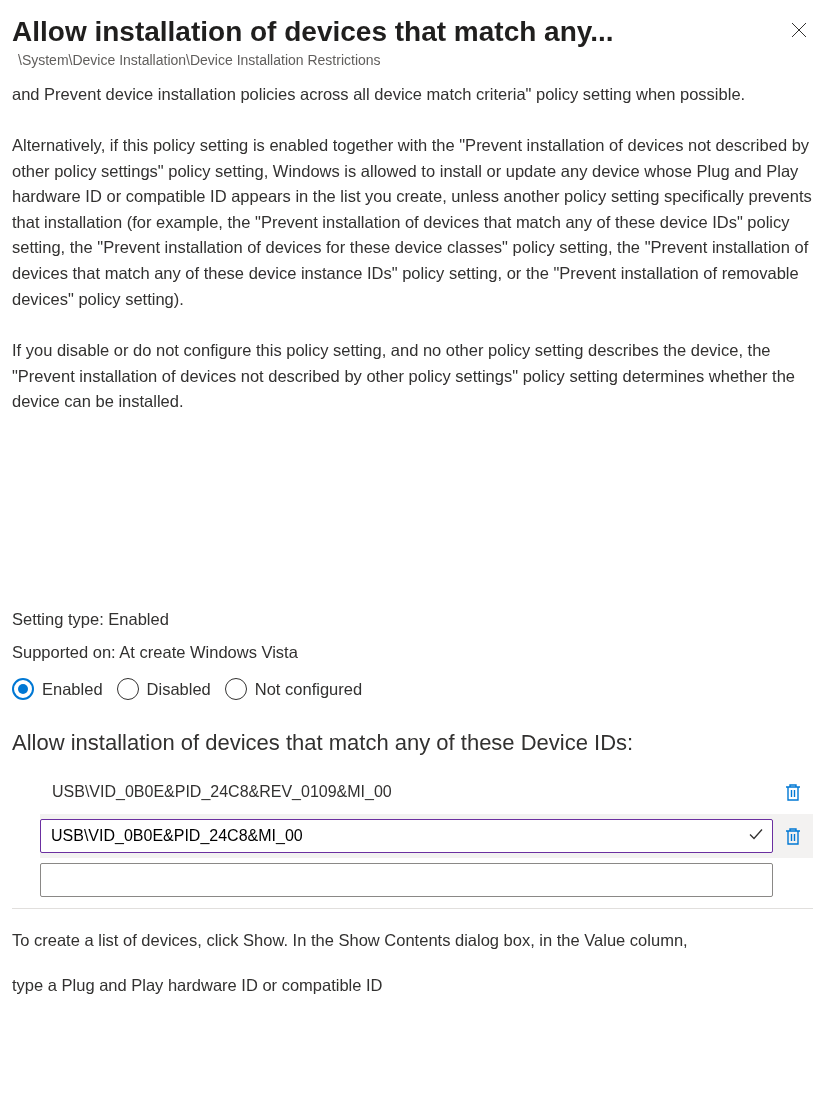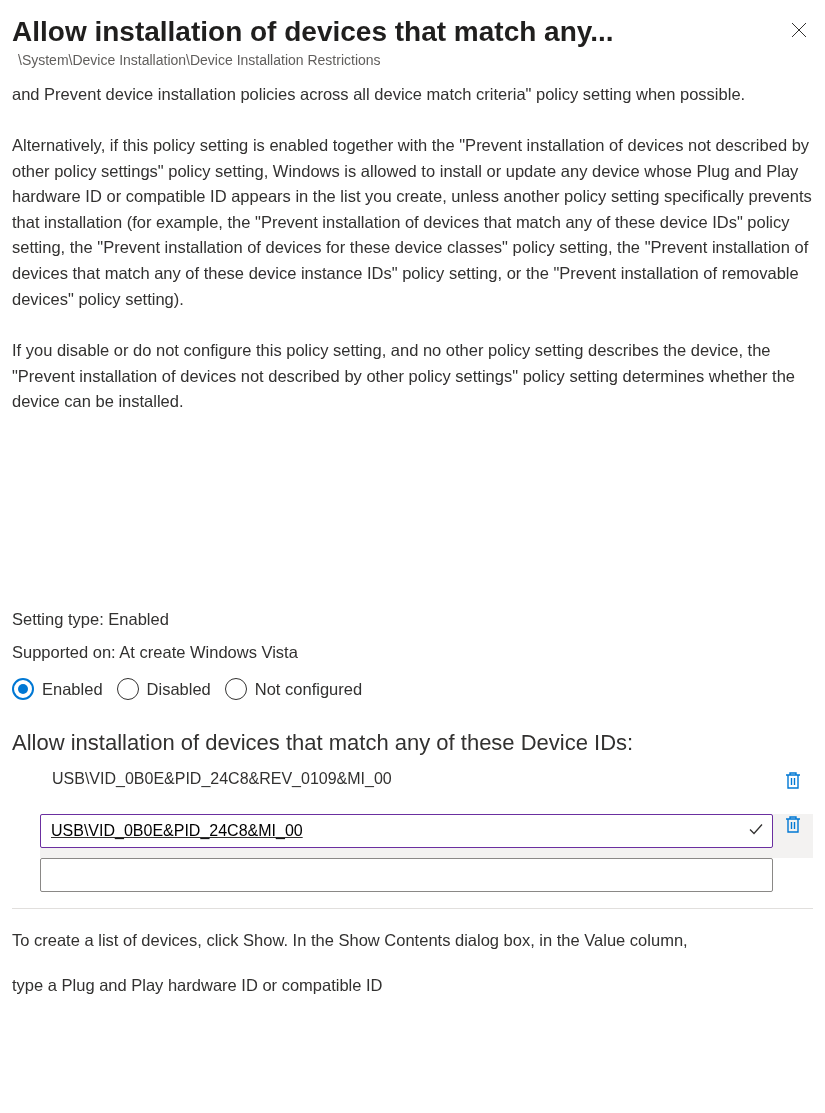--- a/index.html
+++ b/index.html
@@ -99,26 +99,25 @@
   .list-label {
     font-size: 22px;
     margin: 0 0 14px 0;
   }
   .list-rows {
     padding-left: 28px;
     padding-right: 0;
   }
   .list-row {
     display: flex;
-    align-items: flex-start;
+    align-items: center;
     height: 44px;
   }
   .list-row.editing {
     background: #f3f2f1;
-    text-decoration: underline;
   }
   .row-text {
     flex: 1;
     padding-left: 12px;
     font-size: 16px;
   }
   .row-input-wrap {
     flex: 1;
     position: relative;
     display: flex;

